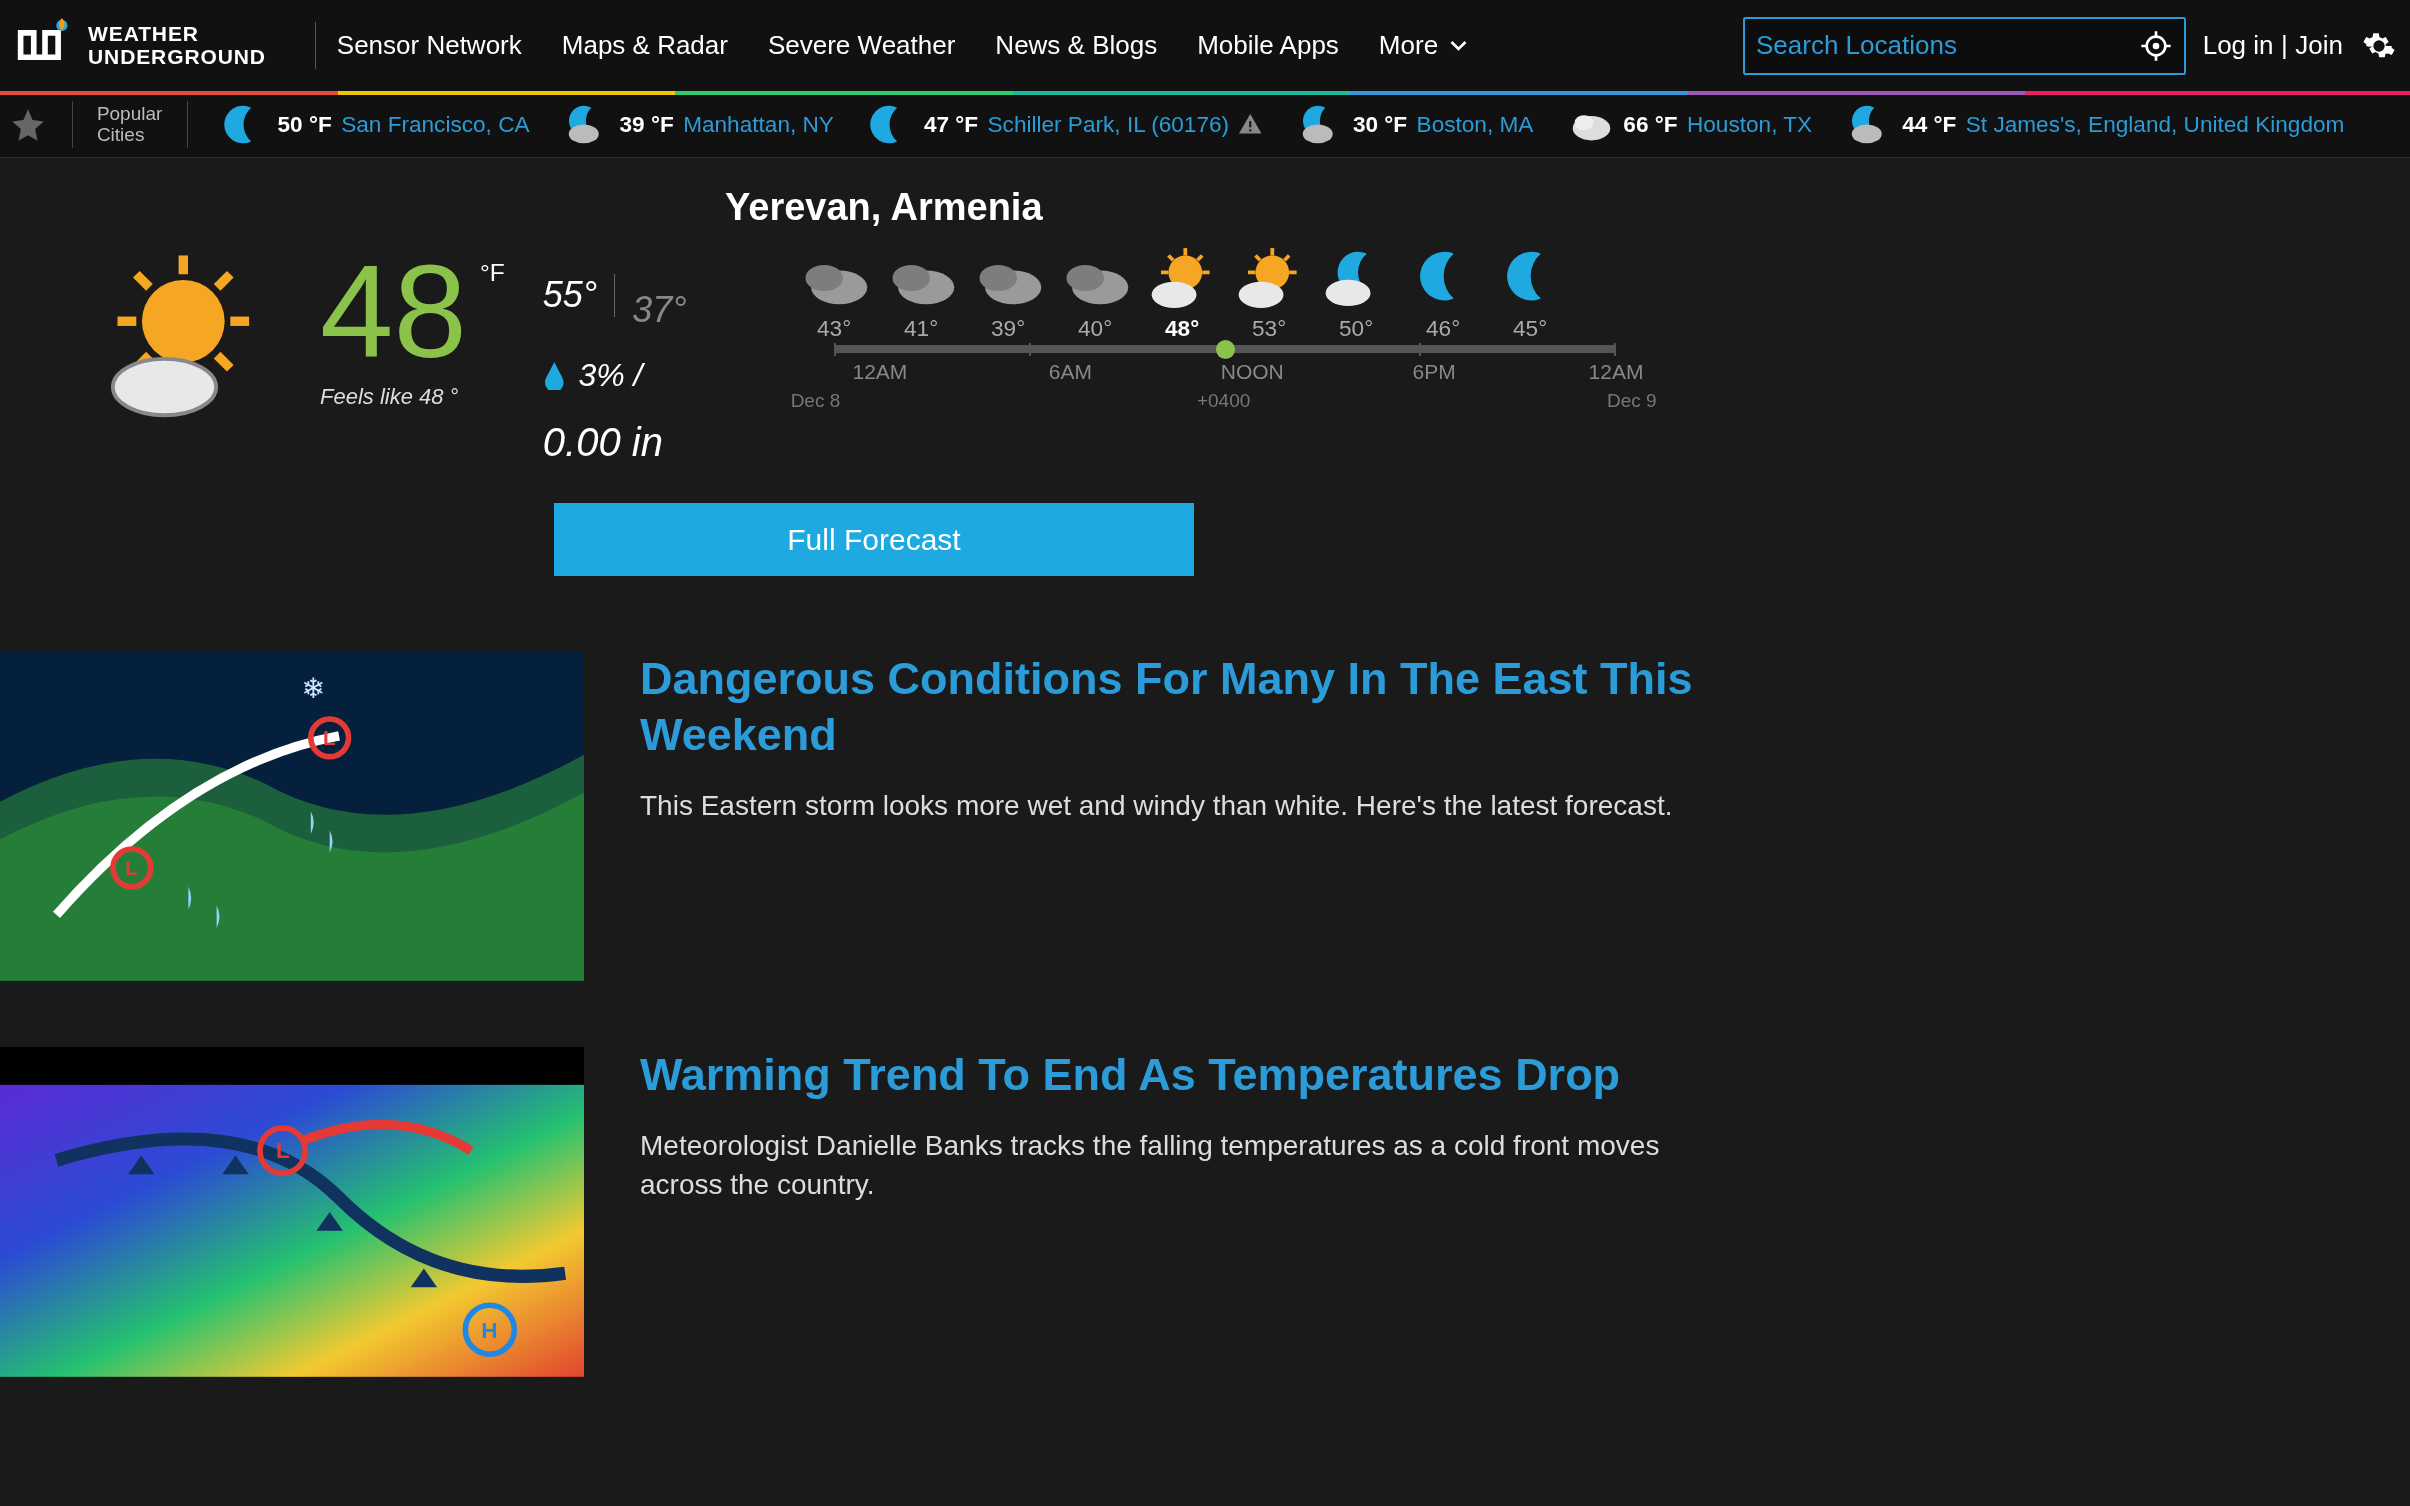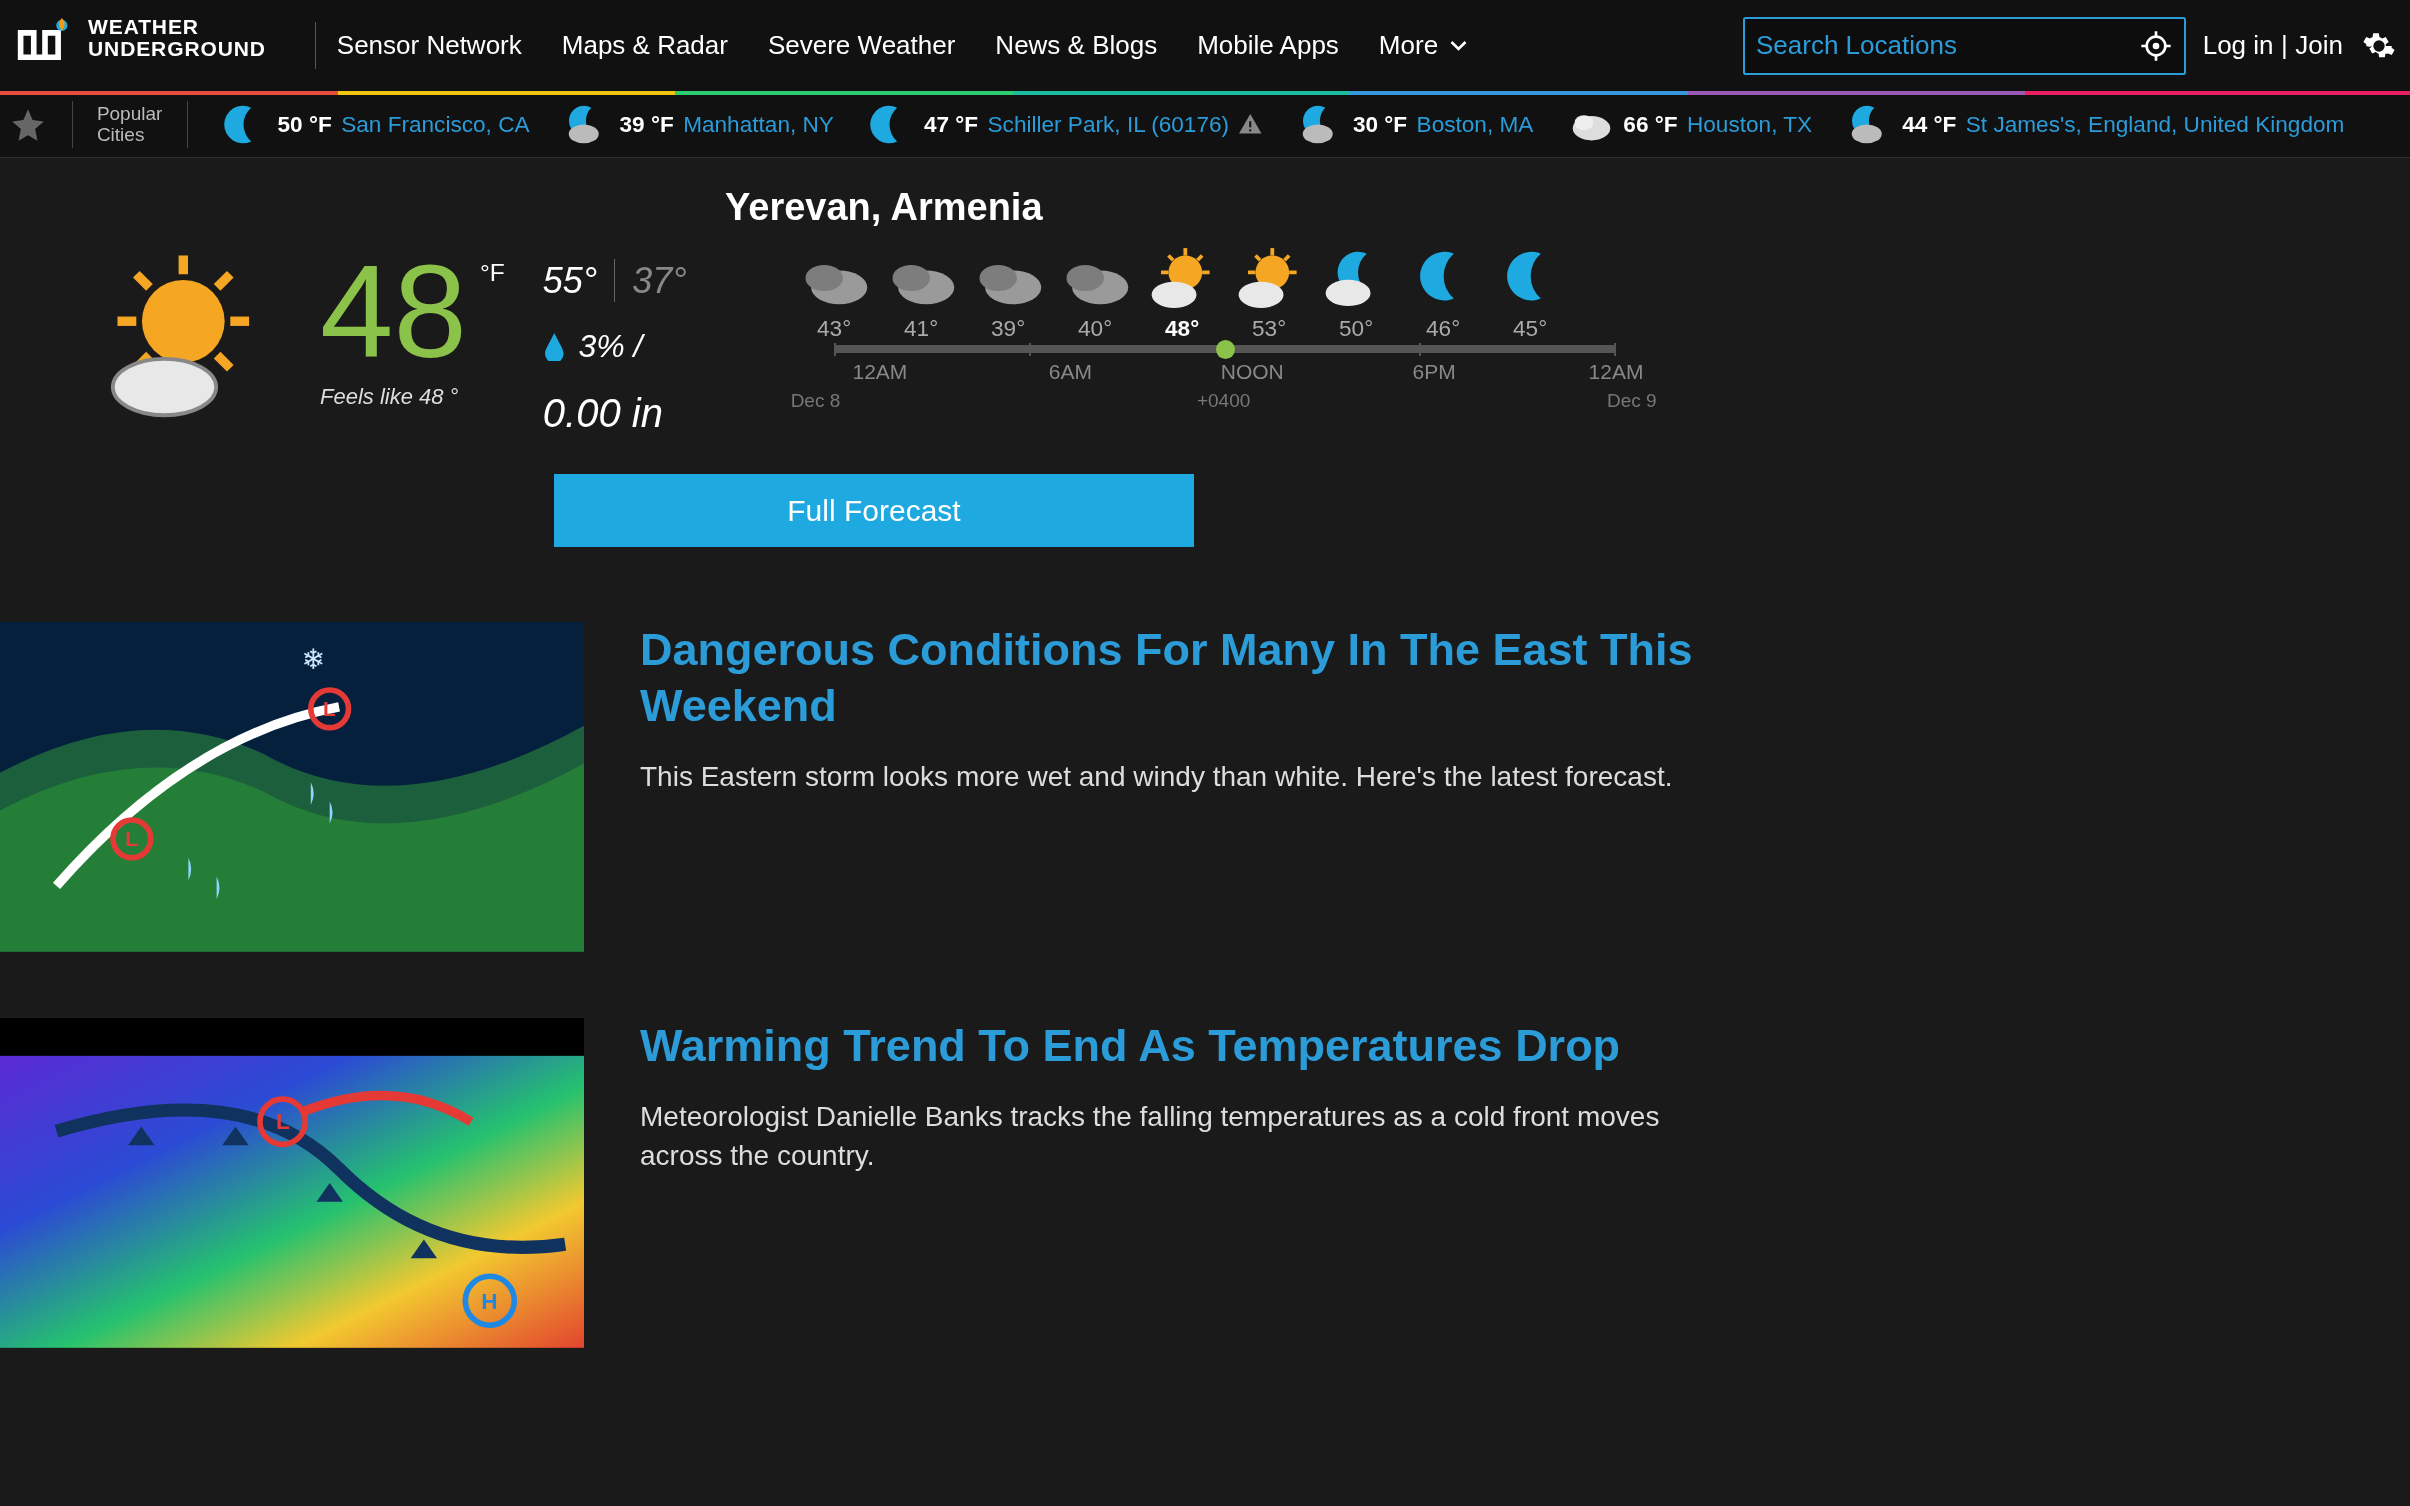--- a/index.html
+++ b/index.html
@@ -21,21 +21,21 @@
     padding: 0 15px;
     border-bottom: 1.9px solid #333;
     position: relative;
   }
   .rainbow {
     position: absolute;
     left: 0; right: 0; bottom: -3.8px; height: 3.8px;
     background: linear-gradient(90deg,#e74c3c 0 14%,#f1c40f 14% 28%,#2ecc71 28% 42%,#1abc9c 42% 56%,#3498db 56% 70%,#9b59b6 70% 84%,#e91e63 84% 100%);
   }
   .logo {
-    display: flex; gap: 13px;
+    display: flex; align-items: center; gap: 13px;
     margin-right: 28px;
   }
   .logo-mark {
     width: 60px; height: 60px; position: relative;
   }
   .logo-text { font-size: 21px; line-height: 1.05; letter-spacing: 0.9px; font-weight: 600; }
   .nav-sep { width: 0.9px; height: 47px; background: #555; margin: 0 21px; }
   .nav-links { display: flex; gap: 40px; font-size: 26px; }
   .nav-links a { color: #fff; text-decoration: none; cursor: pointer; }
   .nav-more { display: inline-flex; align-items: center; gap: 9.4px; }
@@ -91,21 +91,21 @@
     margin-left: 94px;
   }
   .big-icon { width: 188px; height: 174px; }
   .big-temp-wrap { display:flex; flex-direction:column; align-items:flex-start; }
   .big-temp { font-size: 132px; line-height:1; color:#8bc34a; font-weight:300; position:relative;}
   .big-temp .unit { font-size: 24.5px; color:#fff; position:absolute; top:15px; right:-38px;}
   .feels { font-size: 22px; font-style: italic; color:#ddd; margin-top: 5.6px;}
   .hilo-col { display:flex; flex-direction:column; gap:26px; margin-left:38px; margin-top:13px;font-style:italic;}
   .hilo { font-size: 36px; display:flex; align-items:center; gap:17px;}
   .hilo .sep { width:0.9px; height:43px; background:#666;}
-  .hilo .lo { color:#888;}
+  .hilo .lo { color:#888;margin-top:30px;}
   .precip { font-size: 32px; display:flex; align-items:center; gap:13px;}
   .drop { width:22.6px; height:28px; }
   .amt { font-size: 40px; }
 
   
   .hourly-wrap { margin-left: 66px; }
   .hourly {
     display:flex; gap:0; align-items:flex-end;
   }
   .hslot { width:87px; display:flex; flex-direction:column; align-items:center; gap:5.6px;}

